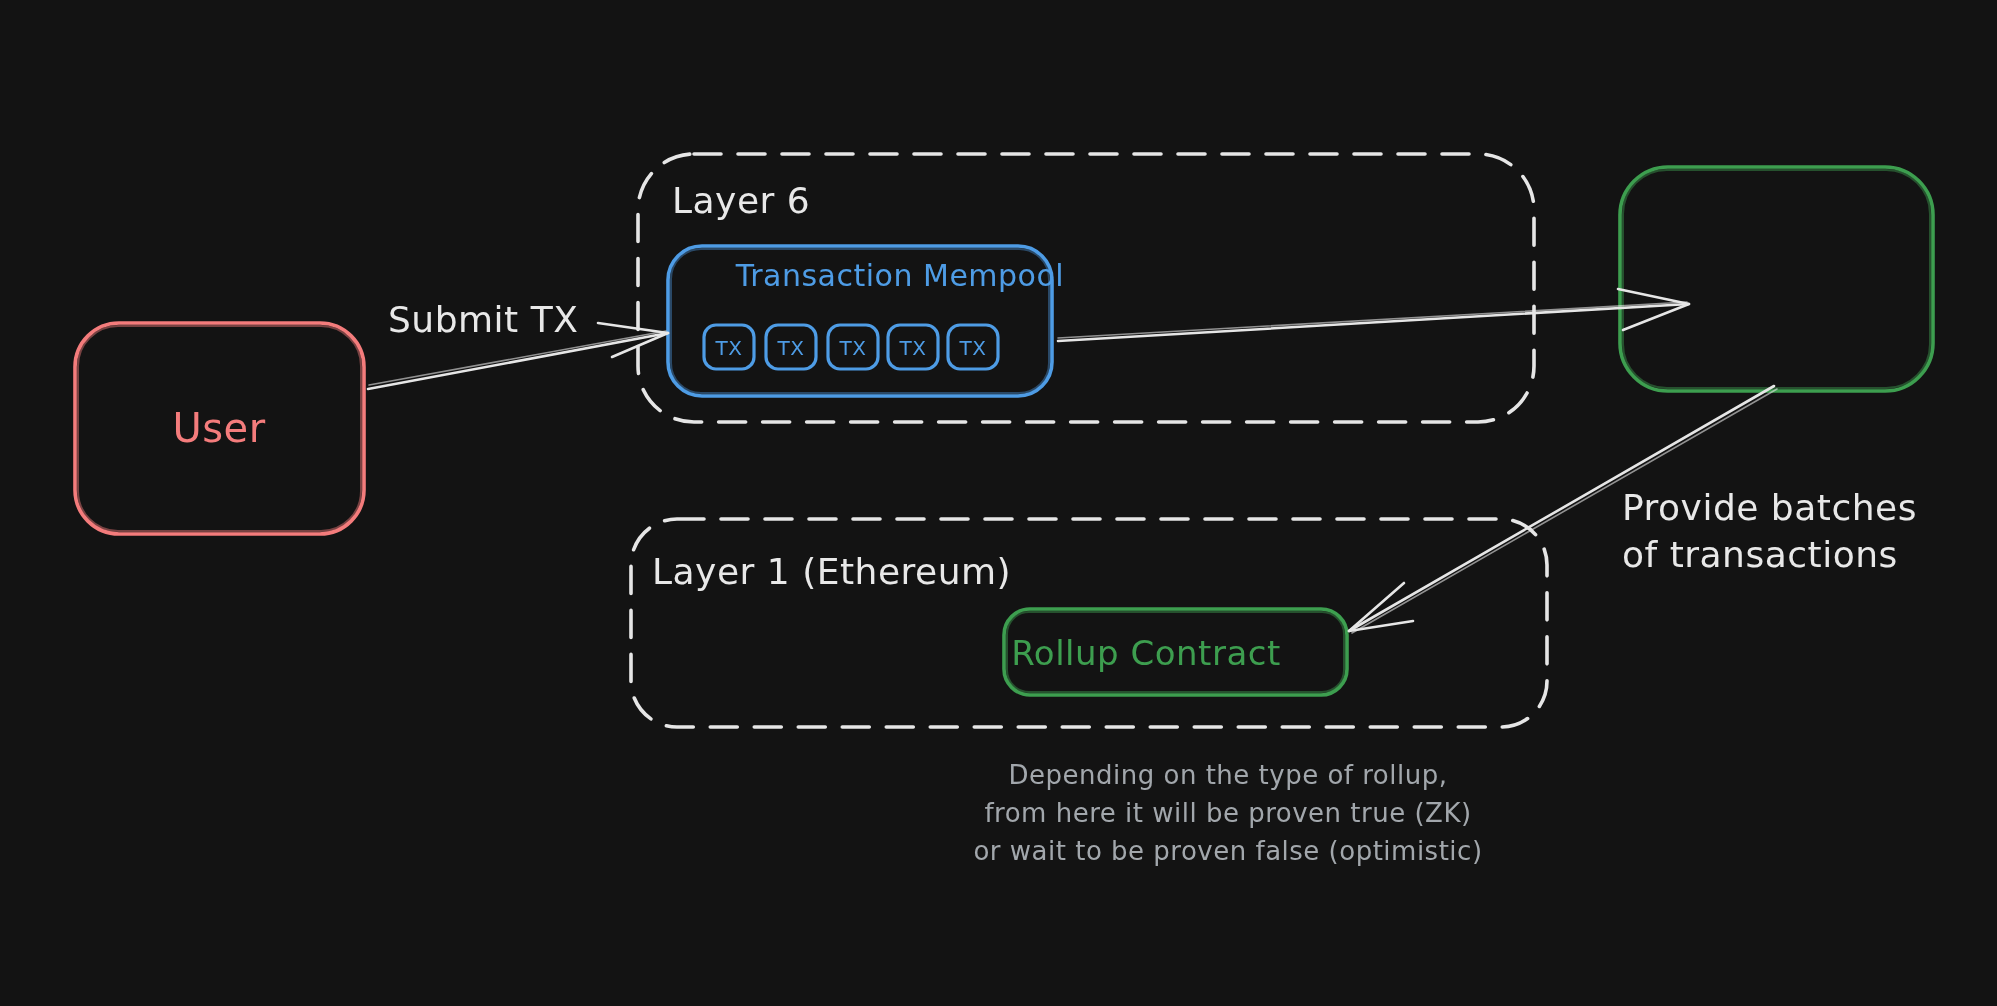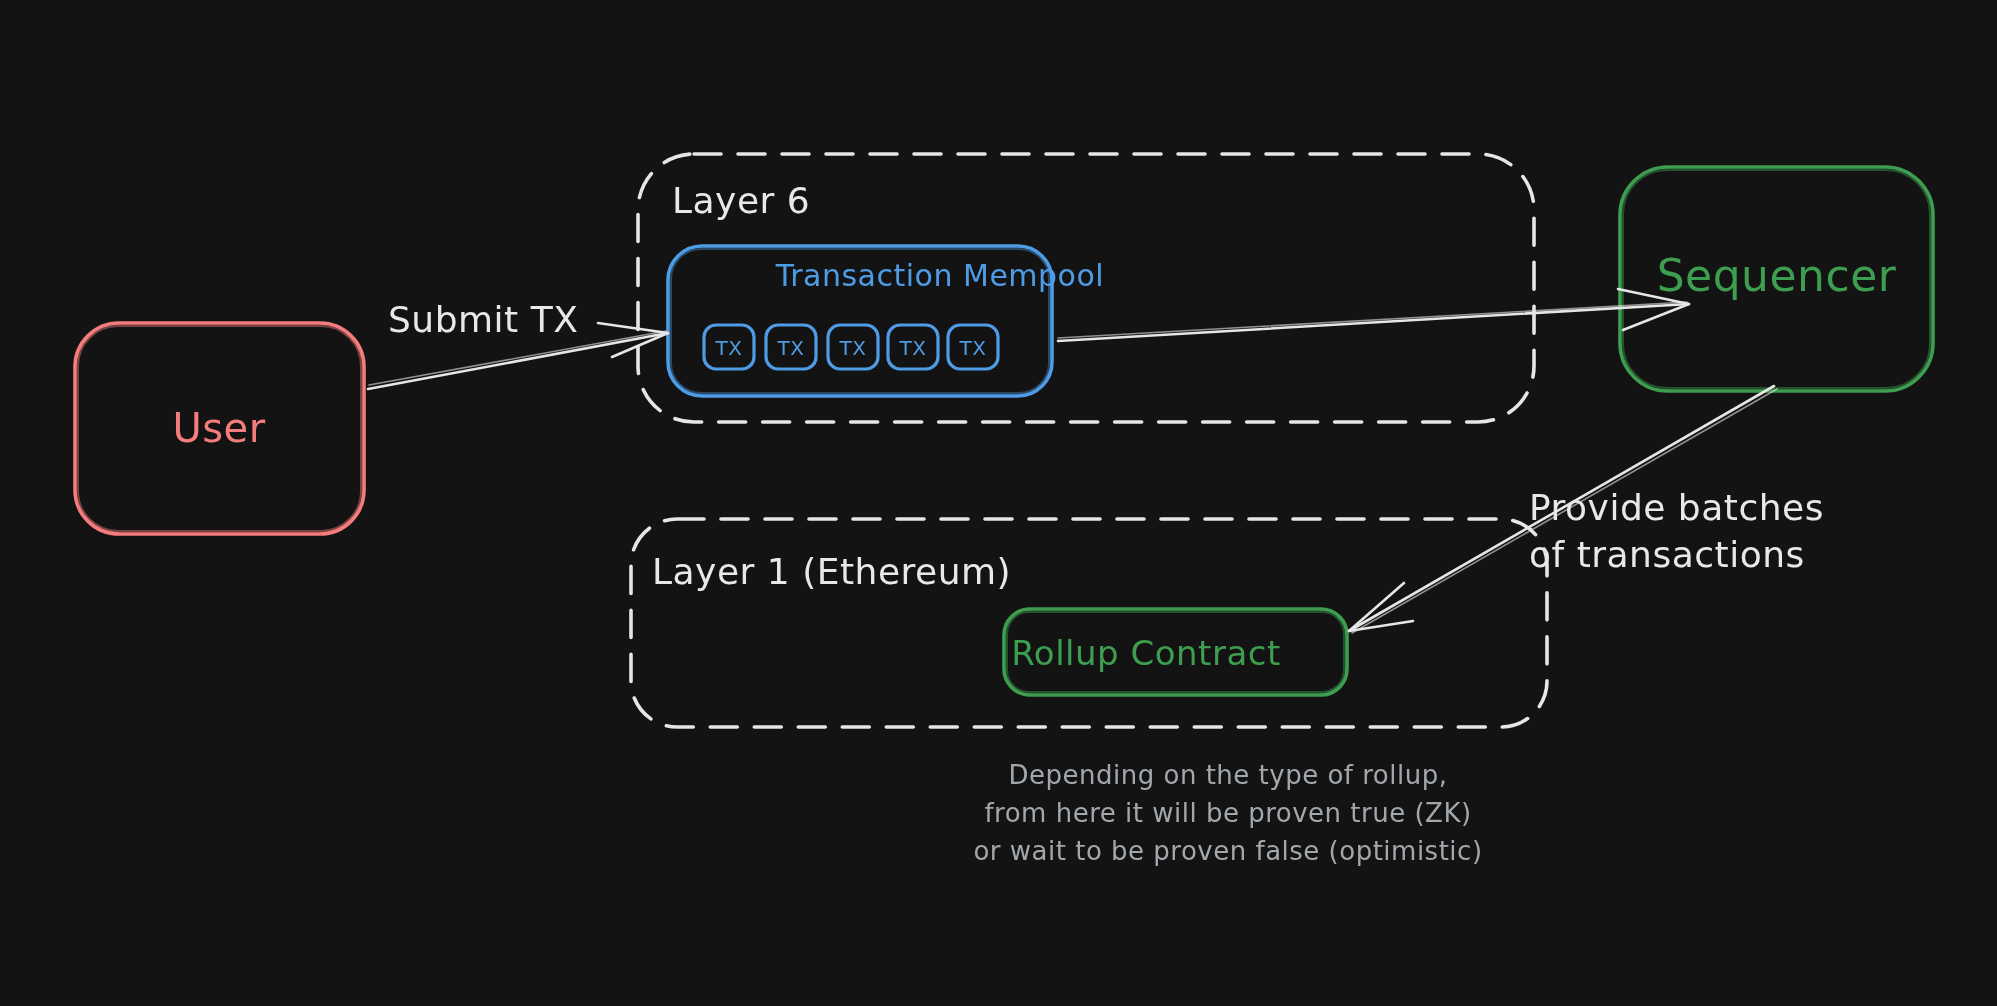--- a/index.html
+++ b/index.html
@@ -71,34 +71,33 @@
       <path d="M1349,631 L1404,583 M1349,631 L1413,621" stroke-width="2.6"></path>
     </g>
   </svg>
 
   <div class="lbl red center" style="left:75px;top:405px;width:288px;font-size:40px;">User</div>
 
   <div class="lbl white" style="left:388px;top:299px;font-size:36px;">Submit TX</div>
 
   <div class="lbl white" style="left:672px;top:180px;font-size:36px;">Layer 6</div>
 
-  <div class="lbl blue center" style="left:668px;top:258px;width:464px;font-size:30px;margin-left:40px;">Transaction Mempool</div>
+  <div class="lbl blue center" style="left:668px;top:258px;width:464px;font-size:30px;">Transaction Mempool</div>
 
   <div class="lbl blue center" style="left:704px;top:336px;width:50px;font-size:20px;">TX</div>
   <div class="lbl blue center" style="left:766px;top:336px;width:50px;font-size:20px;">TX</div>
   <div class="lbl blue center" style="left:828px;top:336px;width:50px;font-size:20px;">TX</div>
   <div class="lbl blue center" style="left:888px;top:336px;width:50px;font-size:20px;">TX</div>
   <div class="lbl blue center" style="left:948px;top:336px;width:50px;font-size:20px;">TX</div>
 
-  <div class="lbl green center" style="left:1620px;top:250px;width:313px;font-size:44px;">Sequencer</div>
 
   <div class="lbl white" style="left:652px;top:551px;font-size:36px;">Layer 1 (Ethereum)</div>
 
   <div class="lbl green center" style="left:1004px;top:633px;width:284px;font-size:34px;">Rollup Contract</div>
 
-  <div class="lbl white" style="left:1529px;top:484px;font-size:36px;line-height:47px;">Provide batches
+  <div class="lbl white" style="left:1622px;top:484px;font-size:36px;line-height:47px;">Provide batches
 of transactions</div>
 
   <div class="lbl muted center" style="left:928px;top:756px;width:600px;font-size:26px;line-height:38px;">Depending on the type of rollup,
 from here it will be proven true (ZK)
 or wait to be proven false (optimistic)</div>
 
 </div>
 
 </body></html>

